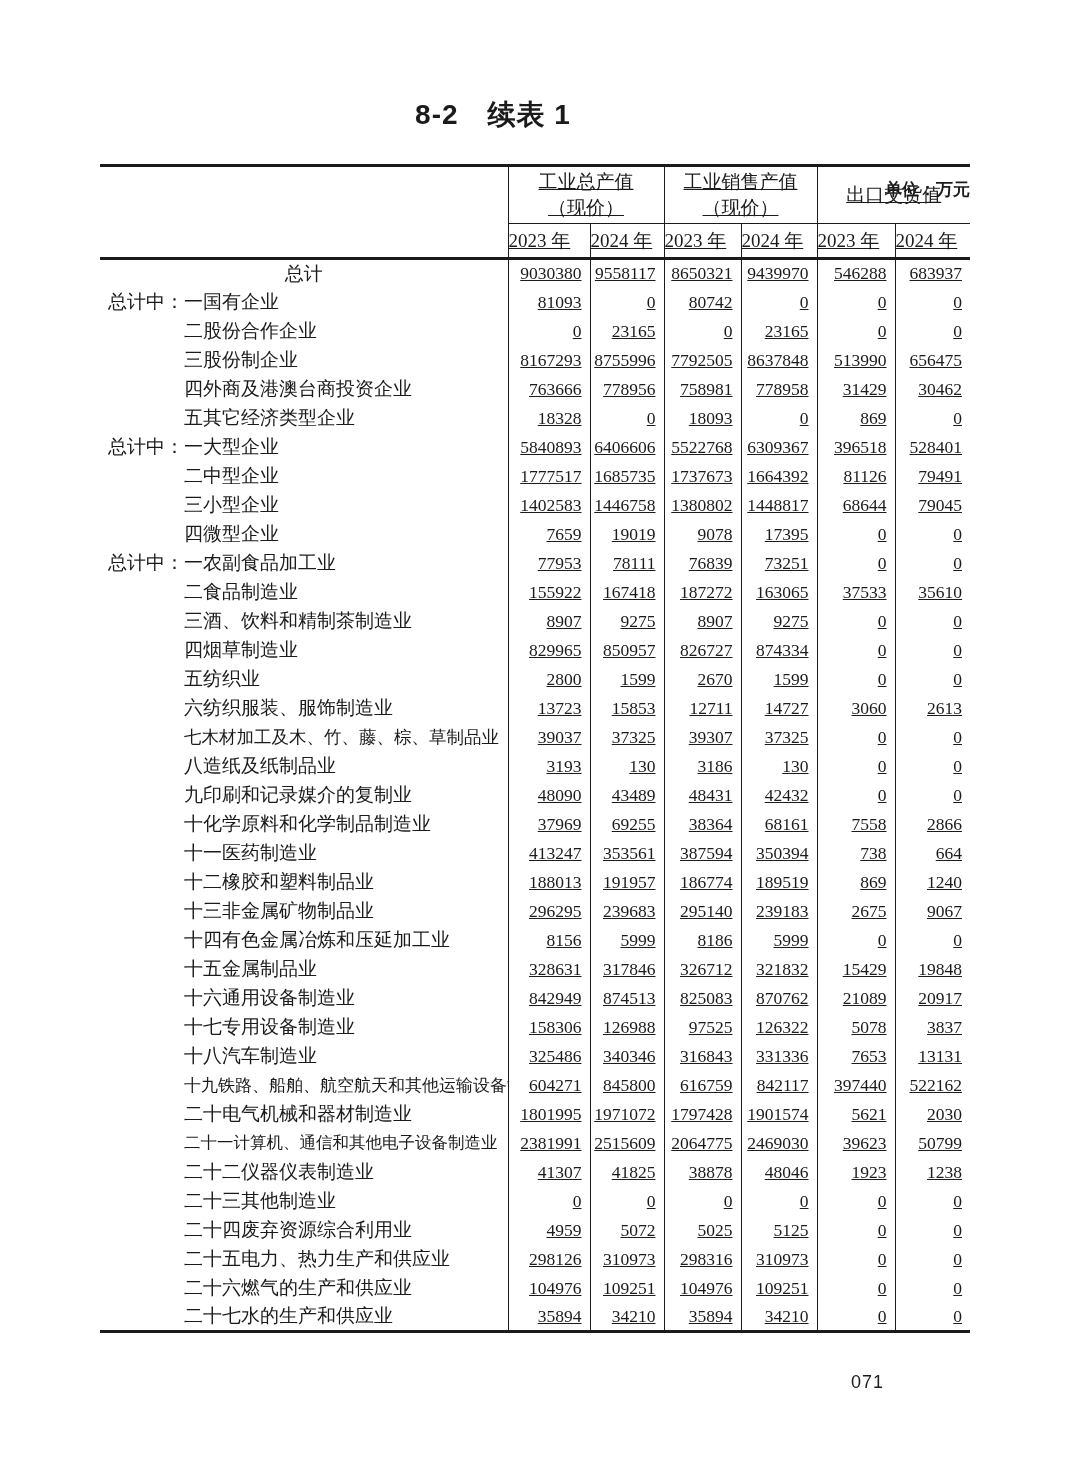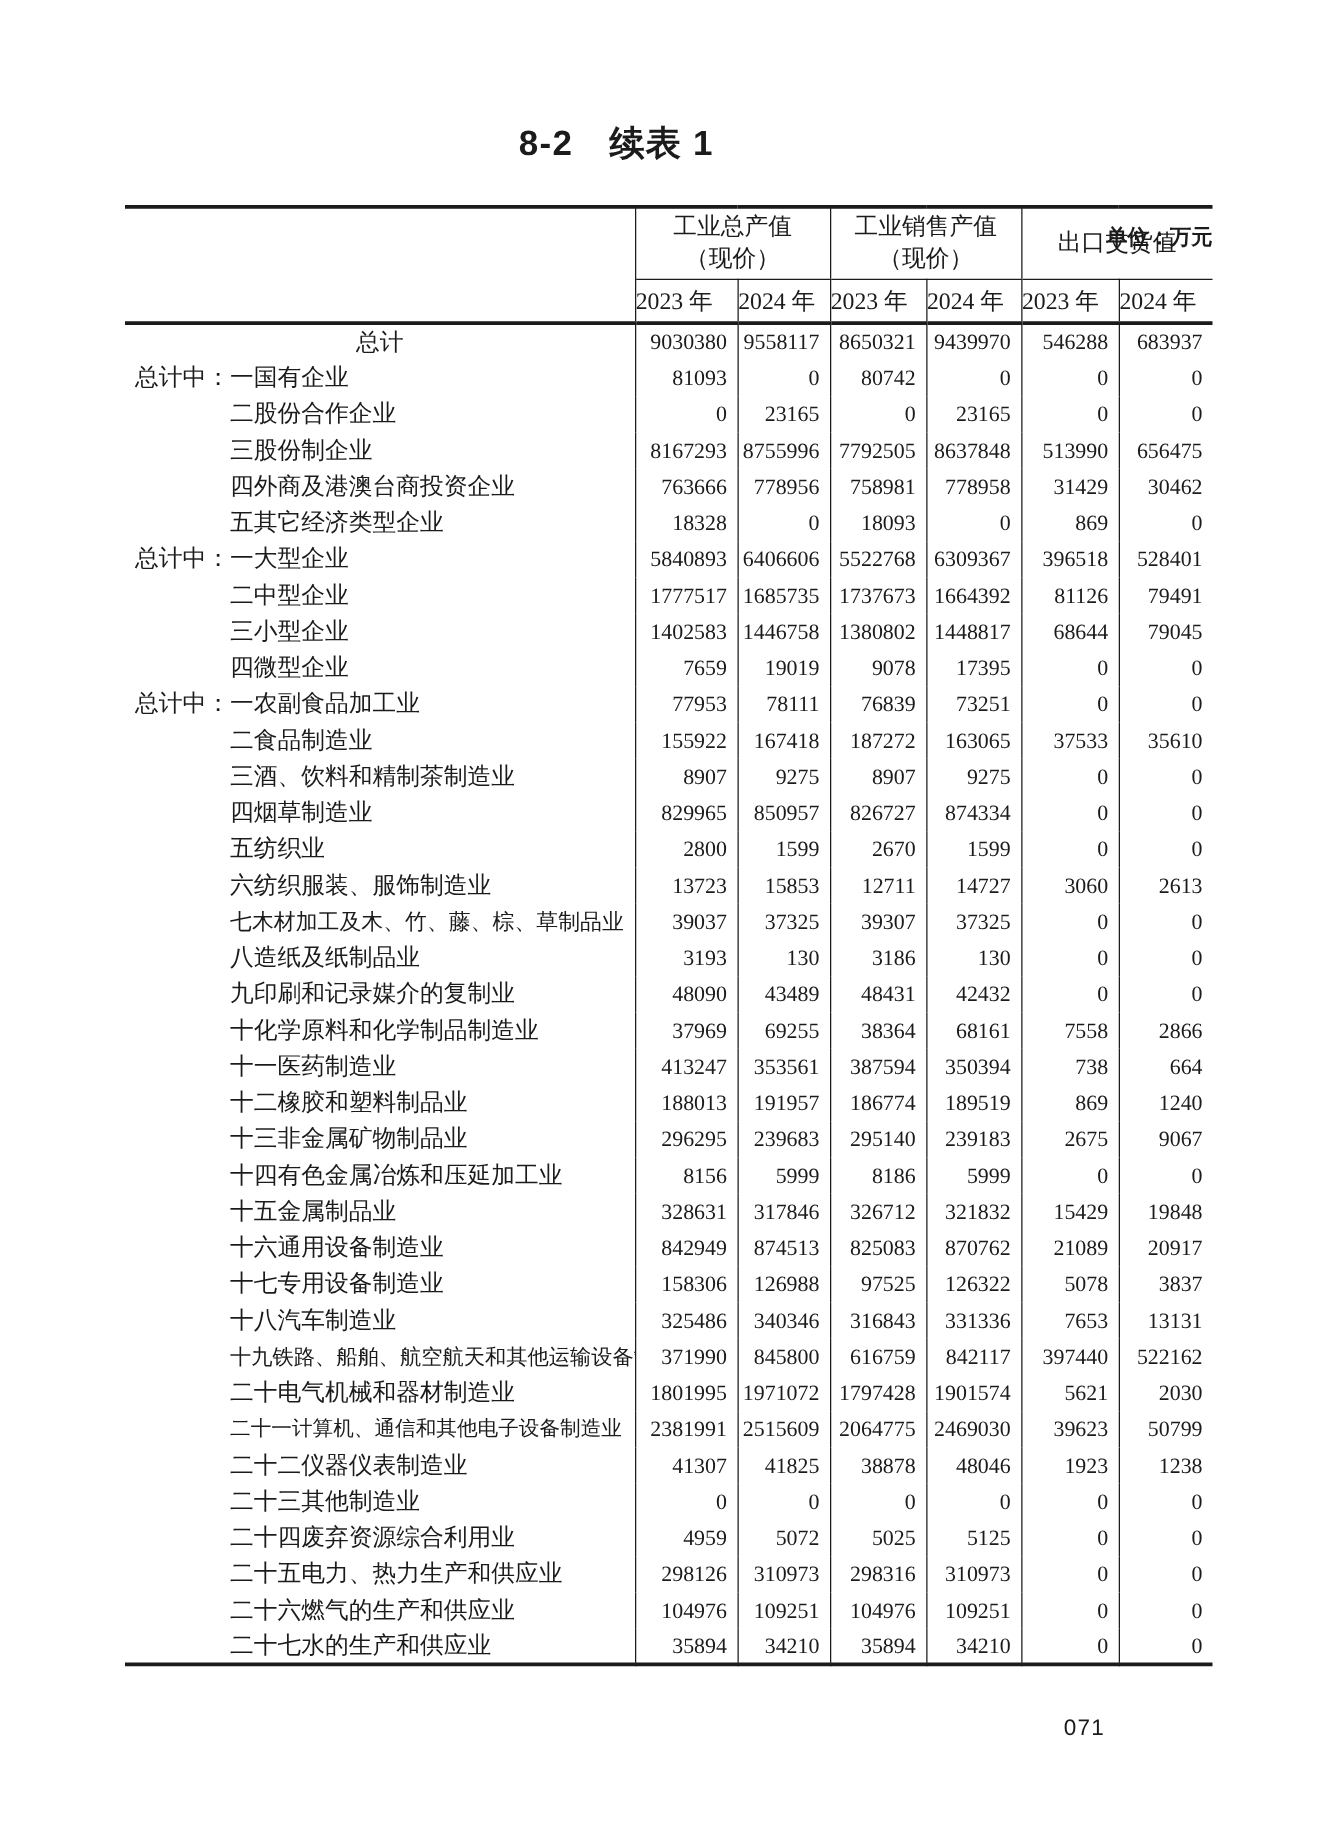--- a/index.html
+++ b/index.html
@@ -17,21 +17,21 @@
     font-family: "Liberation Sans", "DejaVu Sans", sans-serif;
     font-weight: bold; font-size: 28px; letter-spacing: 1px;
   }
   .unit {
     position: absolute; left: 100px; top: 134px; width: 870px;
     text-align: right;
     font-family: "Liberation Sans", "DejaVu Sans", sans-serif;
     font-weight: bold; font-size: 17px; margin-top: 44px;
   }
 
-  .table-wrap { position: absolute; left: 100px; top: 164px; width: 870px; }
+  .table-wrap { position: absolute; left: 100px; top: 164px; width: 870px; text-decoration: underline; }
   table.data {
     border-collapse: collapse; table-layout: fixed; width: 870px;
     border-top: 3px solid #1b1b1b;
     border-bottom: 3px solid #1b1b1b;
   }
   thead th { font-weight: normal; }
   th.corner {
     border-right: 1px solid #1b1b1b;
     border-bottom: 3px solid #1b1b1b;
   }
@@ -356,21 +356,21 @@
             <td class="label"><span class="prefix"></span><span class="label-text">十八汽车制造业</span></td>
             <td class="num">325486</td>
             <td class="num">340346</td>
             <td class="num">316843</td>
             <td class="num">331336</td>
             <td class="num">7653</td>
             <td class="num">13131</td>
           </tr>
           <tr>
             <td class="label"><span class="prefix"></span><span class="label-text" style="font-size: 17px;">十九铁路、船舶、航空航天和其他运输设备制造业</span></td>
-            <td class="num">371990</td>
+            <td class="num">604271</td>
             <td class="num">845800</td>
             <td class="num">616759</td>
             <td class="num">842117</td>
             <td class="num">397440</td>
             <td class="num">522162</td>
           </tr>
           <tr>
             <td class="label"><span class="prefix"></span><span class="label-text">二十电气机械和器材制造业</span></td>
             <td class="num">1801995</td>
             <td class="num">1971072</td>

